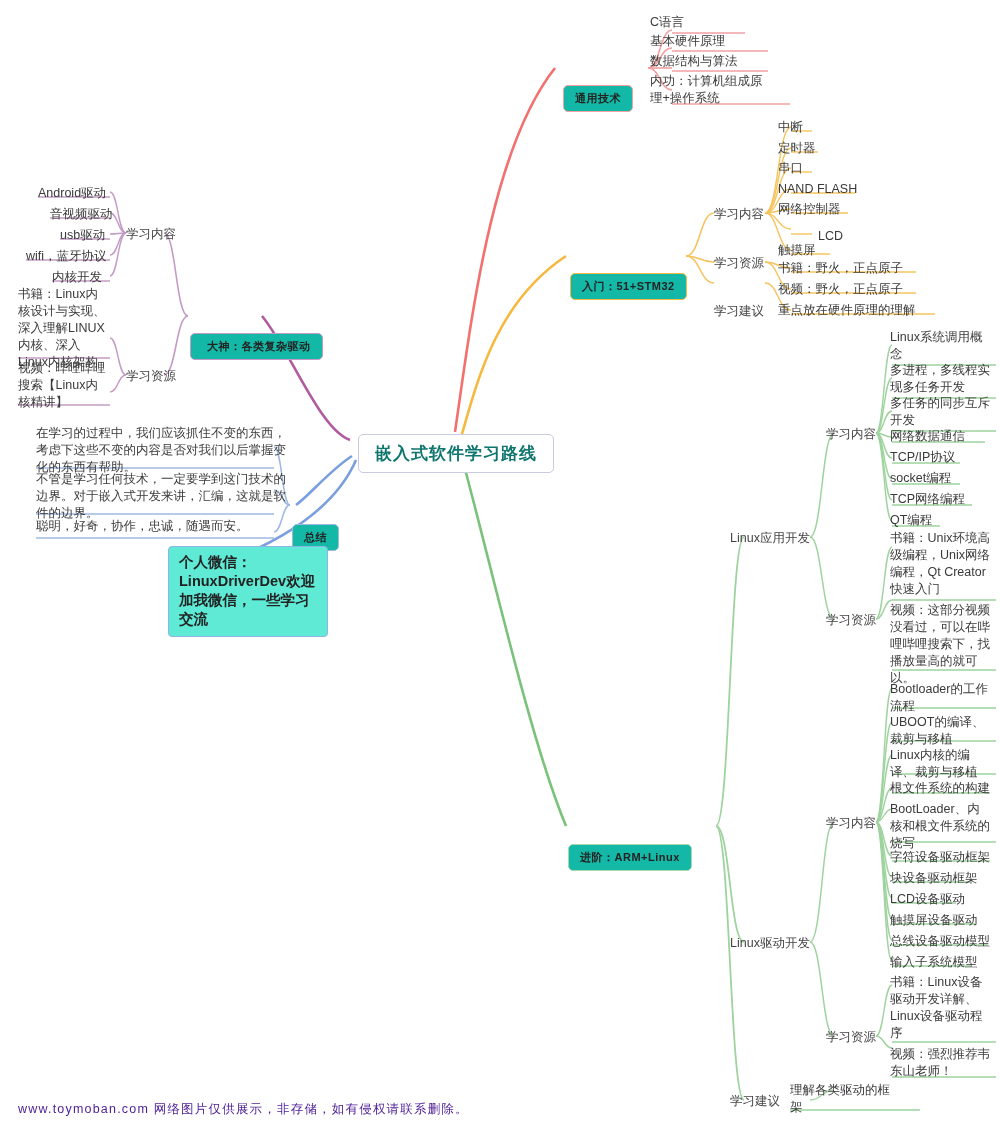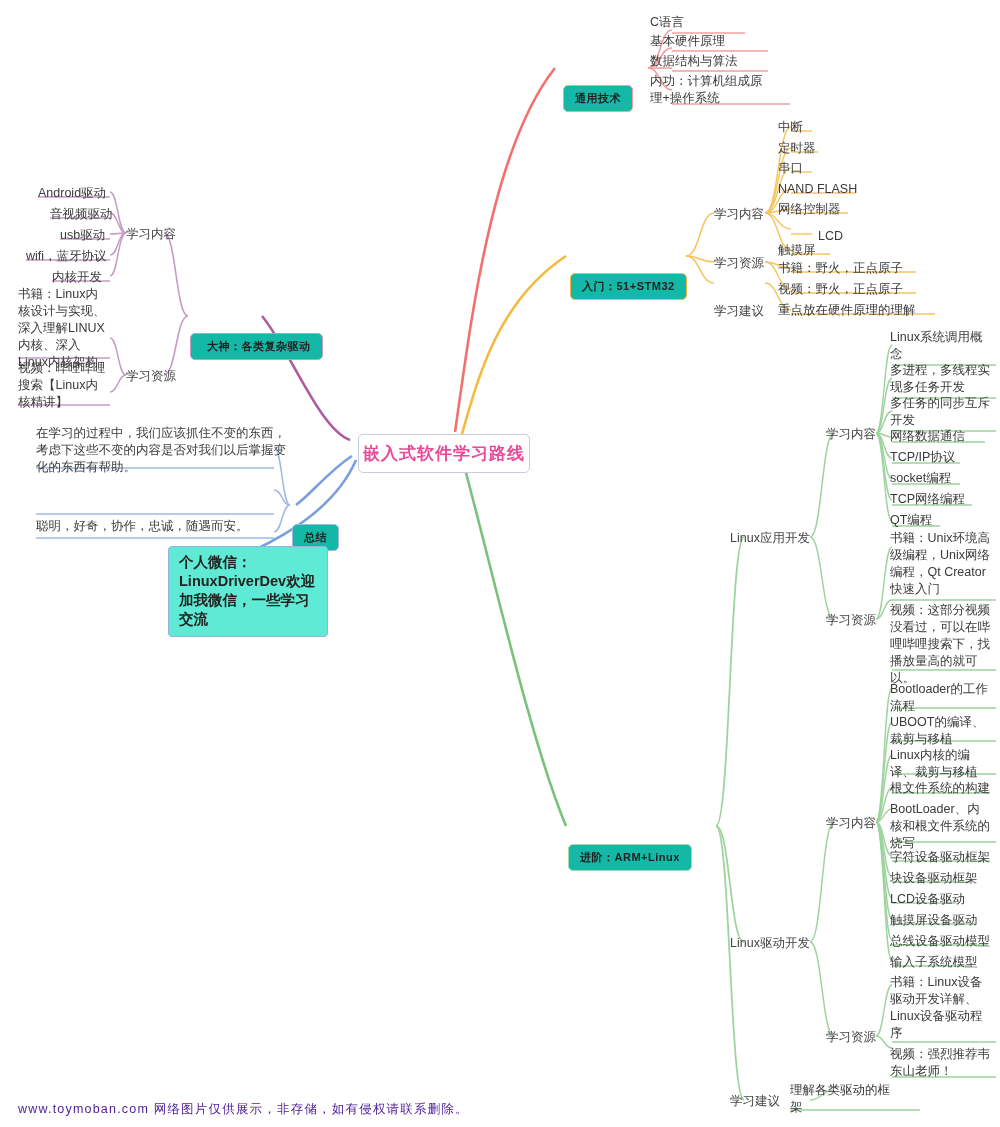--- a/index.html
+++ b/index.html
@@ -6,21 +6,21 @@
   body{width:1000px;height:1127px;position:relative;overflow:hidden;
        font-family:"Liberation Sans","DejaVu Sans",sans-serif;color:#333;}
   #canvas{position:absolute;left:0;top:0;width:1000px;height:1127px;}
   #links{position:absolute;left:0;top:0;width:1000px;height:1127px;pointer-events:none;}
 
   .node{position:absolute;box-sizing:border-box;}
 
   
   .root{
     border:1px solid #c9cbe0;background:#fff;border-radius:5px;
-    padding:7px 4px;font-size:17px;font-weight:bold;color:#ec4899;
+    padding:7px 16px;font-size:17px;font-weight:bold;color:#0f766e;
     letter-spacing:1px;white-space:nowrap;
   }
 
   
   .l1{
     border:1.6px solid #999;background:#14b8a6;border-radius:5px;
     padding:5px 11px;font-size:11px;font-weight:bold;color:#222;
     white-space:nowrap;letter-spacing:.5px;margin-top:32px;
   }
   .l1.red{border-color:#f2a0a0;}
@@ -271,18 +271,19 @@
   <div class="node leaf" style="left:50px;top:206px;">音视频驱动</div>
   <div class="node leaf" style="left:60px;top:227px;">usb驱动</div>
   <div class="node leaf" style="left:26px;top:248px;">wifi，蓝牙协议</div>
   <div class="node leaf" style="left:52px;top:269px;">内核开发</div>
 
   <div class="node leaf wide3" style="left:18px;top:286px;">书籍：Linux内核设计与实现、深入理解LINUX内核、深入Linux内核架构</div>
   <div class="node leaf wide3" style="left:18px;top:360px;">视频：哔哩哔哩搜索【Linux内核精讲】</div>
 
   <div class="node l1 blue" style="left:292px;top:492px;">总结</div>
   <div class="node leaf sum" style="left:36px;top:425px;">在学习的过程中，我们应该抓住不变的东西，考虑下这些不变的内容是否对我们以后掌握变化的东西有帮助。</div>
+  <div class="node leaf sum" style="left:36px;top:471px;">不管是学习任何技术，一定要学到这门技术的边界。对于嵌入式开发来讲，汇编，这就是软件的边界。</div>
   <div class="node leaf sum" style="left:36px;top:518px;">聪明，好奇，协作，忠诚，随遇而安。</div>
 
   <div class="node wechat" style="left:168px;top:546px;">个人微信：LinuxDriverDev欢迎加我微信，一些学习交流</div>
 
   <div class="watermark">www.toymoban.com 网络图片仅供展示，非存储，如有侵权请联系删除。</div>
 </div>
 
 </body></html>

